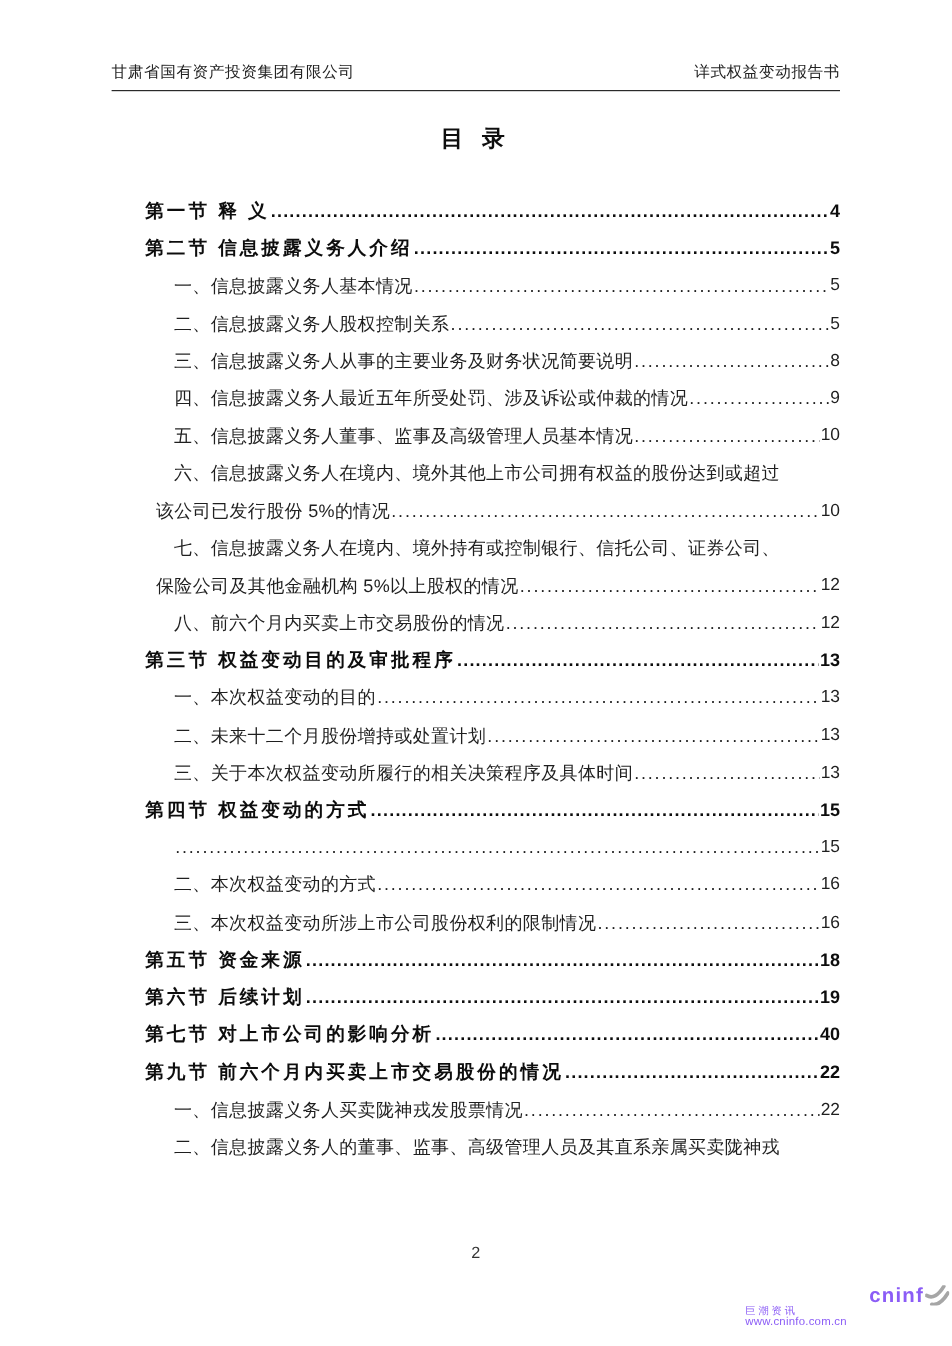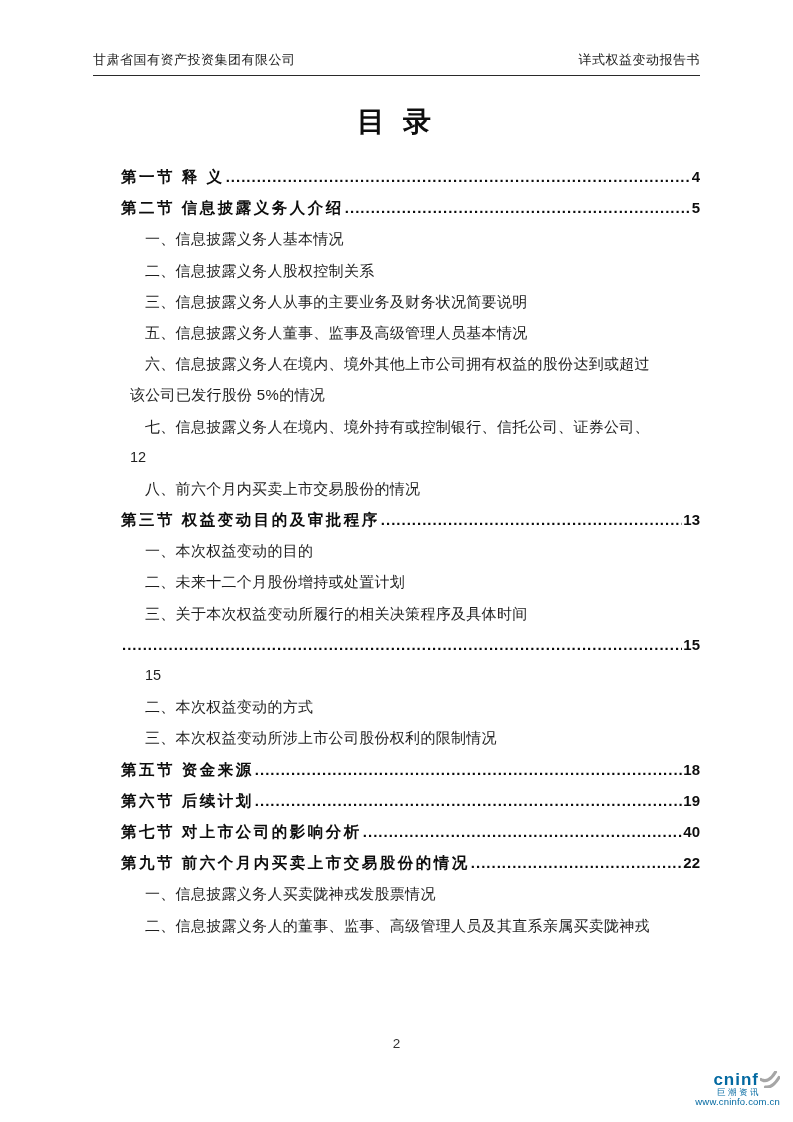--- a/index.html
+++ b/index.html
@@ -25,21 +25,21 @@
     color: #222;
     padding-bottom: 6px;
     border-bottom: 1.5px solid #2a2a2a;
     letter-spacing: 0.5px;
   }
   
   .doc-title {
     position: absolute;
     top: 103px; left: 0; right: 0;
     text-align: center;
-    font-size: 28px;
+    font-size: 19px;
     font-weight: bold;
     letter-spacing: 5px;
     color: #0e0e0e;
   }
   
   .toc {
     position: absolute;
     top: 161px; left: 93px; right: 93px;
   }
   .toc-line {
@@ -50,21 +50,21 @@
     overflow: hidden;
   }
   .toc-entry { font-size: 15px; color: #1f1f1f; }
   .toc-entry.section {
     font-weight: bold;
     font-size: 15.5px;
     letter-spacing: 2.5px;
     color: #0d0d0d;
   }
   .toc-entry.section > .toc-line { padding-left: 28px; }
-  .toc-entry.sub > .toc-line { padding-left: 52px; letter-spacing: 0.3px; flex-direction: column; }
+  .toc-entry.sub > .toc-line { padding-left: 52px; letter-spacing: 0.3px; }
   .toc-entry.sub > .toc-line.cont { padding-left: 37px; }
   .toc-text { white-space: nowrap; }
   .dots {
     flex: 1;
     overflow: hidden;
     white-space: nowrap;
     margin: 0 1px;
     min-width: 8px;
   }
   .dots::after {
@@ -79,24 +79,23 @@
   .footer-page-num {
     position: absolute;
     top: 1036px; left: 0; right: 0;
     text-align: center;
     font-size: 13.5px;
     color: #333;
   }
   
   .cninf {
     position: absolute;
-    top: 1070px; right: 13px;
+    top: 1070px; right: 2px;
     width: 170px;
-    text-align: right;
-    color: #0369a1;
+    color: #8b5cf6;
     line-height: 1.15;
   }
   .cninf-row {
     display: flex;
     justify-content: flex-end;
     align-items: center;
     gap: 1px;
   }
   .cninf-brand {
     font-size: 17px;
@@ -155,40 +154,48 @@
       </div>
       <div class="toc-entry sub">
         <div class="toc-line">
           <span class="toc-text">三、信息披露义务人从事的主要业务及财务状况简要说明</span>
           <span class="dots"></span>
           <span class="toc-page">8</span>
         </div>
       </div>
       <div class="toc-entry sub">
         <div class="toc-line">
+          <span class="toc-text">四、信息披露义务人最近五年所受处罚、涉及诉讼或仲裁的情况</span>
+          <span class="dots"></span>
+          <span class="toc-page">9</span>
+        </div>
+      </div>
+      <div class="toc-entry sub">
+        <div class="toc-line">
           <span class="toc-text">五、信息披露义务人董事、监事及高级管理人员基本情况</span>
           <span class="dots"></span>
           <span class="toc-page">10</span>
         </div>
       </div>
       <div class="toc-entry sub">
         <div class="toc-line">
           <span class="toc-text">六、信息披露义务人在境内、境外其他上市公司拥有权益的股份达到或超过</span>
         </div>
         <div class="toc-line cont">
           <span class="toc-text">该公司已发行股份 5%的情况</span>
           <span class="dots"></span>
           <span class="toc-page">10</span>
         </div>
       </div>
       <div class="toc-entry sub">
         <div class="toc-line">
           <span class="toc-text">七、信息披露义务人在境内、境外持有或控制银行、信托公司、证券公司、</span>
         </div>
         <div class="toc-line cont">
+          <span class="toc-text">保险公司及其他金融机构 5%以上股权的情况</span>
           <span class="dots"></span>
           <span class="toc-page">12</span>
         </div>
       </div>
       <div class="toc-entry sub">
         <div class="toc-line">
           <span class="toc-text">八、前六个月内买卖上市交易股份的情况</span>
           <span class="dots"></span>
           <span class="toc-page">12</span>
         </div>
@@ -216,20 +223,21 @@
       </div>
       <div class="toc-entry sub">
         <div class="toc-line">
           <span class="toc-text">三、关于本次权益变动所履行的相关决策程序及具体时间</span>
           <span class="dots"></span>
           <span class="toc-page">13</span>
         </div>
       </div>
       <div class="toc-entry section">
         <div class="toc-line">
+          <span class="toc-text">第四节 权益变动的方式</span>
           <span class="dots"></span>
           <span class="toc-page">15</span>
         </div>
       </div>
       <div class="toc-entry sub">
         <div class="toc-line">
           <span class="dots"></span>
           <span class="toc-page">15</span>
         </div>
       </div>

